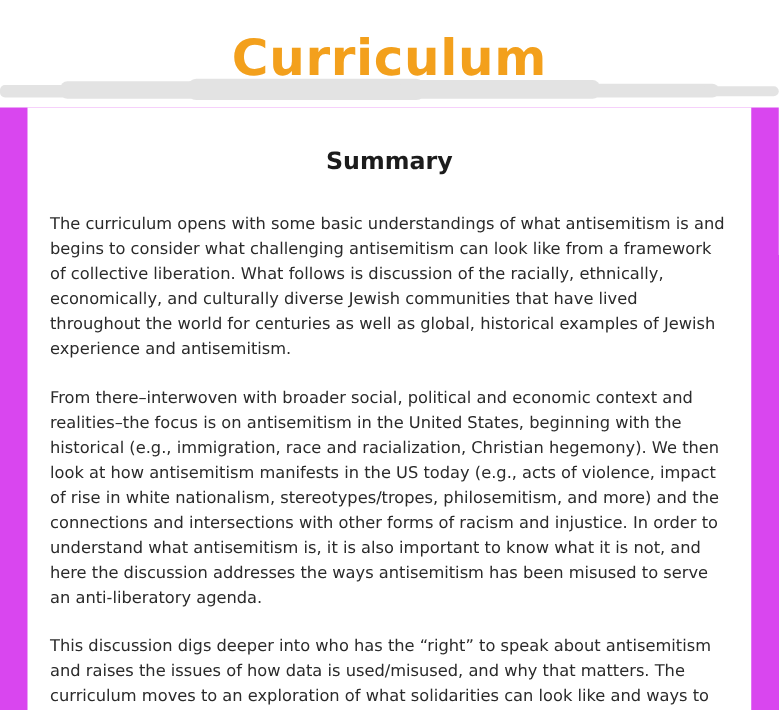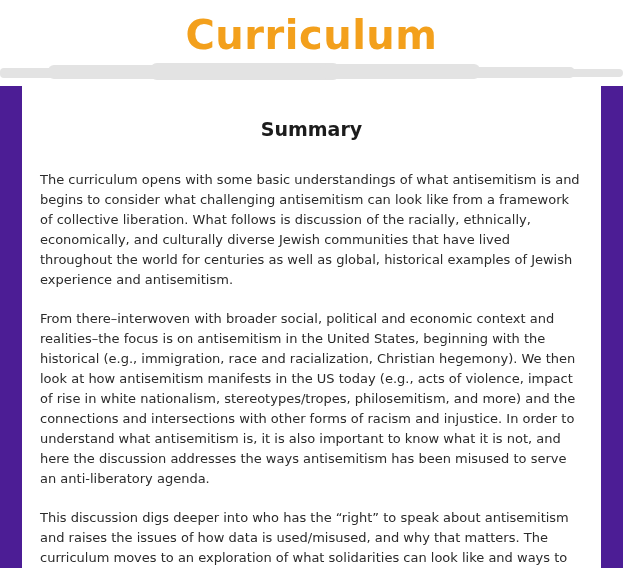--- a/index.html
+++ b/index.html
@@ -19,21 +19,21 @@
     height: 568px;
     background: #ffffff;
     box-sizing: border-box;
   }
   
   .header {
     position: relative;
     height: 86px;
     background: #ffffff;
     display: flex;
-    align-items: flex-end;
+    align-items: center;
     justify-content: center;
     padding-top: 8px;
     box-sizing: border-box;
   }
   .page-title {
     font-size: 40px;
     font-weight: bold;
     color: #f3a01c;
     letter-spacing: 0.5px;
     line-height: 1.2;
@@ -56,21 +56,21 @@
   .s2 { left: 48px;  top: 3px;  width: 120px; height: 14px; border-radius: 6px; }
   .s3 { left: 150px; top: 1px;  width: 190px; height: 17px; border-radius: 7px; }
   .s4 { left: 320px; top: 2px;  width: 160px; height: 15px; border-radius: 6px; }
   .s5 { left: 455px; top: 5px;  width: 120px; height: 11px; border-radius: 5px; }
   .s6 { left: 560px; top: 7px;  width: 63px;  height: 8px;  border-radius: 4px 4px 4px 4px; }
 
   
   .content-wrap {
     position: relative;
     height: 482px;
-    background: #4c1d95;
+    background: #d946ef;
   }
   .content {
     position: absolute;
     left: 22px;
     right: 22px;
     top: 0;
     bottom: 0;
     background: #ffffff;
     padding: 22px 18px 0 18px;
     box-sizing: border-box;

